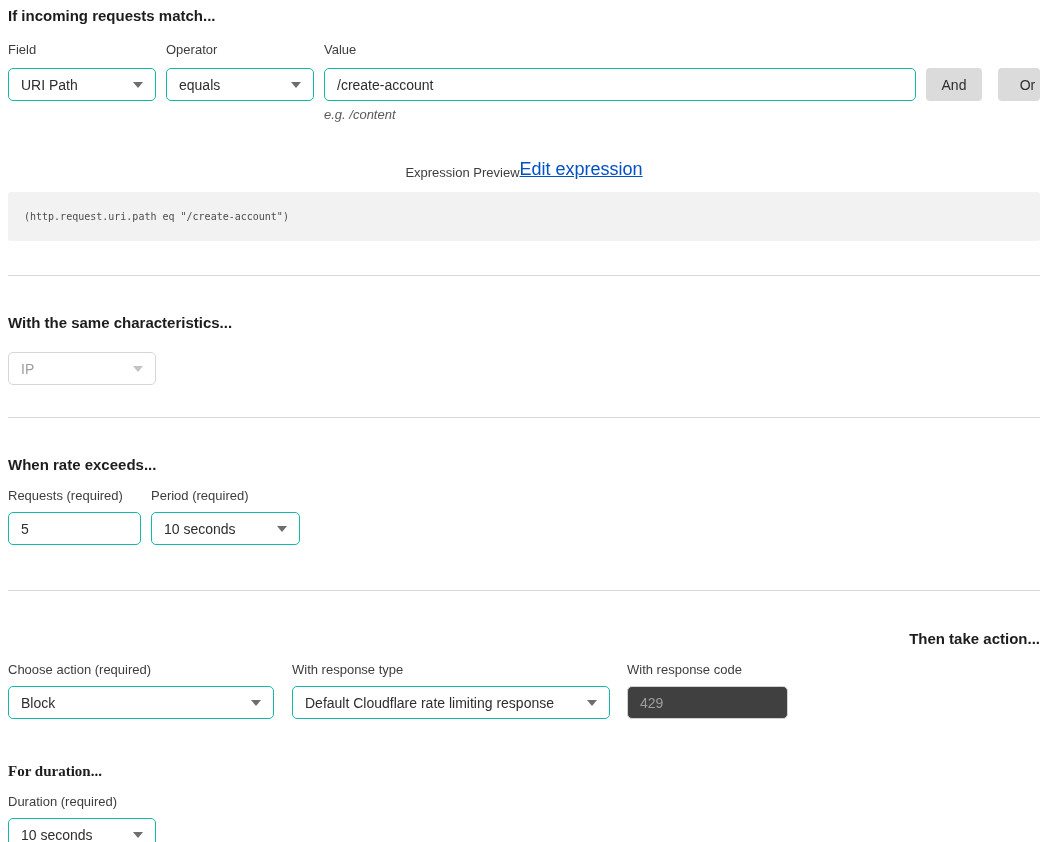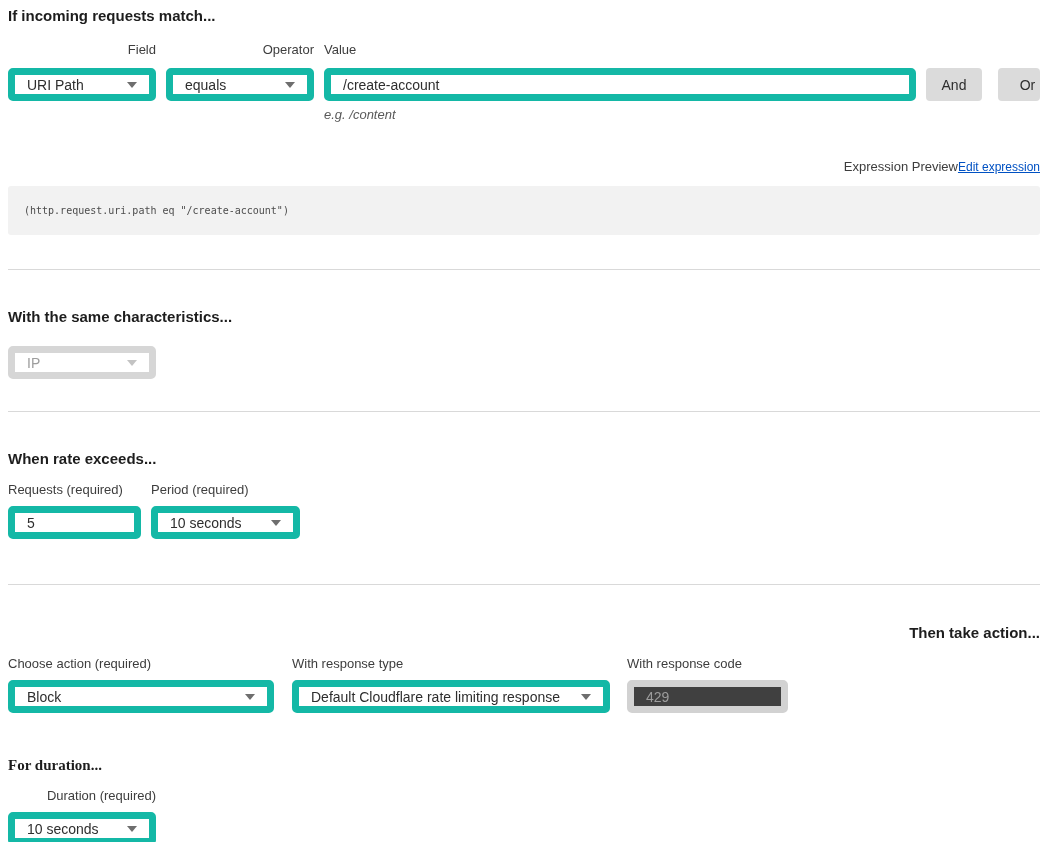--- a/index.html
+++ b/index.html
@@ -21,21 +21,21 @@
   .field-label {
     display: block;
     font-size: 13px;
     line-height: 13px;
     color: #3d3d3d;
     margin-bottom: 12px;
   }
   
   .control {
     height: 33px;
-    border: 7px solid #14b8a6;
+    border: 1px solid #14b8a6;
     border-radius: 5px;
     background: #ffffff;
     font-size: 14px;
     color: #2e2e2e;
     display: flex;
     align-items: center;
     padding: 0 12px;
   }
   .select {
     justify-content: space-between;
@@ -66,45 +66,45 @@
     border-radius: 4px;
     background: #dbdbdb;
     color: #2e2e2e;
     font-size: 14px;
     font-family: inherit;
     cursor: pointer;
     margin-top: 25px; 
   }
   .btn-and { width: 56px; margin-left: 10px; }
   .btn-or  { width: 42px; margin-left: 16px; padding-left: 17px; }
-  .expr-row { display: flex; justify-content: flex-end; align-items: flex-end; margin-top: 37px; }
+  .expr-row { display: flex; justify-content: center; align-items: flex-end; margin-top: 37px; }
   .expr-label { font-size: 13px; color: #3d3d3d; }
   .link {
-    font-size: 12px;
+    font-size: 18px;
     color: #0051c3;
     text-decoration: underline;
     cursor: pointer;
   }
   .code-block {
     margin-top: 12px;
     background: #f2f2f2;
     border-radius: 3px;
     padding: 16px;
     font-family: "DejaVu Sans Mono", "Liberation Mono", monospace;
     font-size: 10px;
     line-height: 17px;
     color: #4c4c4c;
     white-space: pre;
   }
   .divider {
     border: none;
     border-top: 1px solid #d9d9d9;
     height: 0;
   }
-  .w148 { width: 148px; text-align: right; }
+  .w148 { width: 148px; }
   .w133 { width: 133px; }
   .w149 { width: 149px; }
   .w266 { width: 266px; }
   .w318 { width: 318px; }
   .w161 { width: 161px; }
   .grow { flex: 1; min-width: 0; }
   .gap10 { margin-left: 10px; }
   .gap18 { margin-left: 18px; }
   .gap17 { margin-left: 17px; }
   

